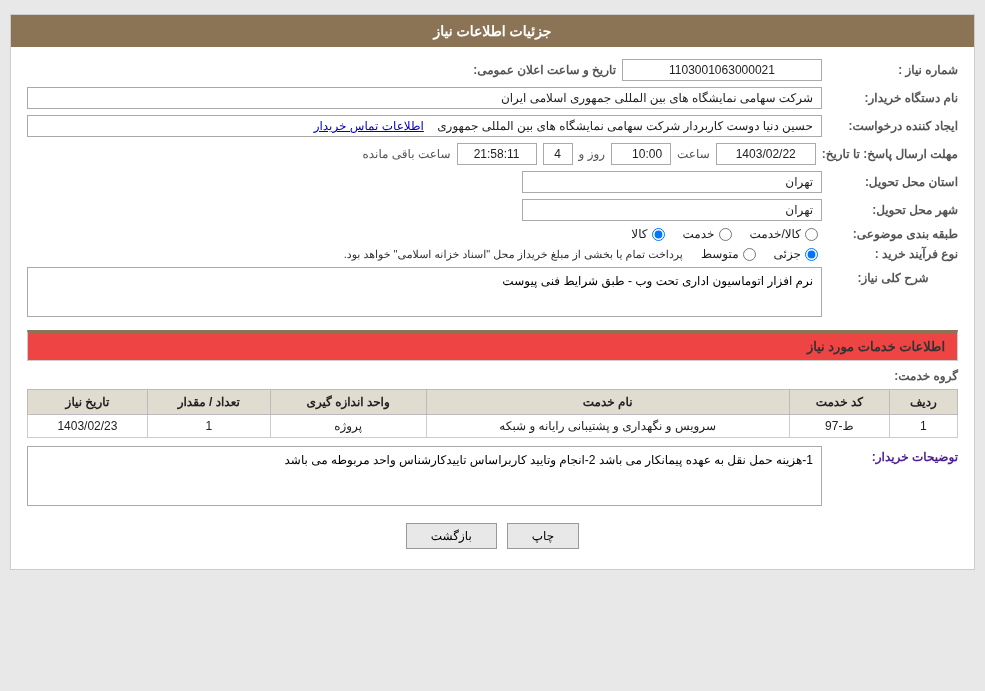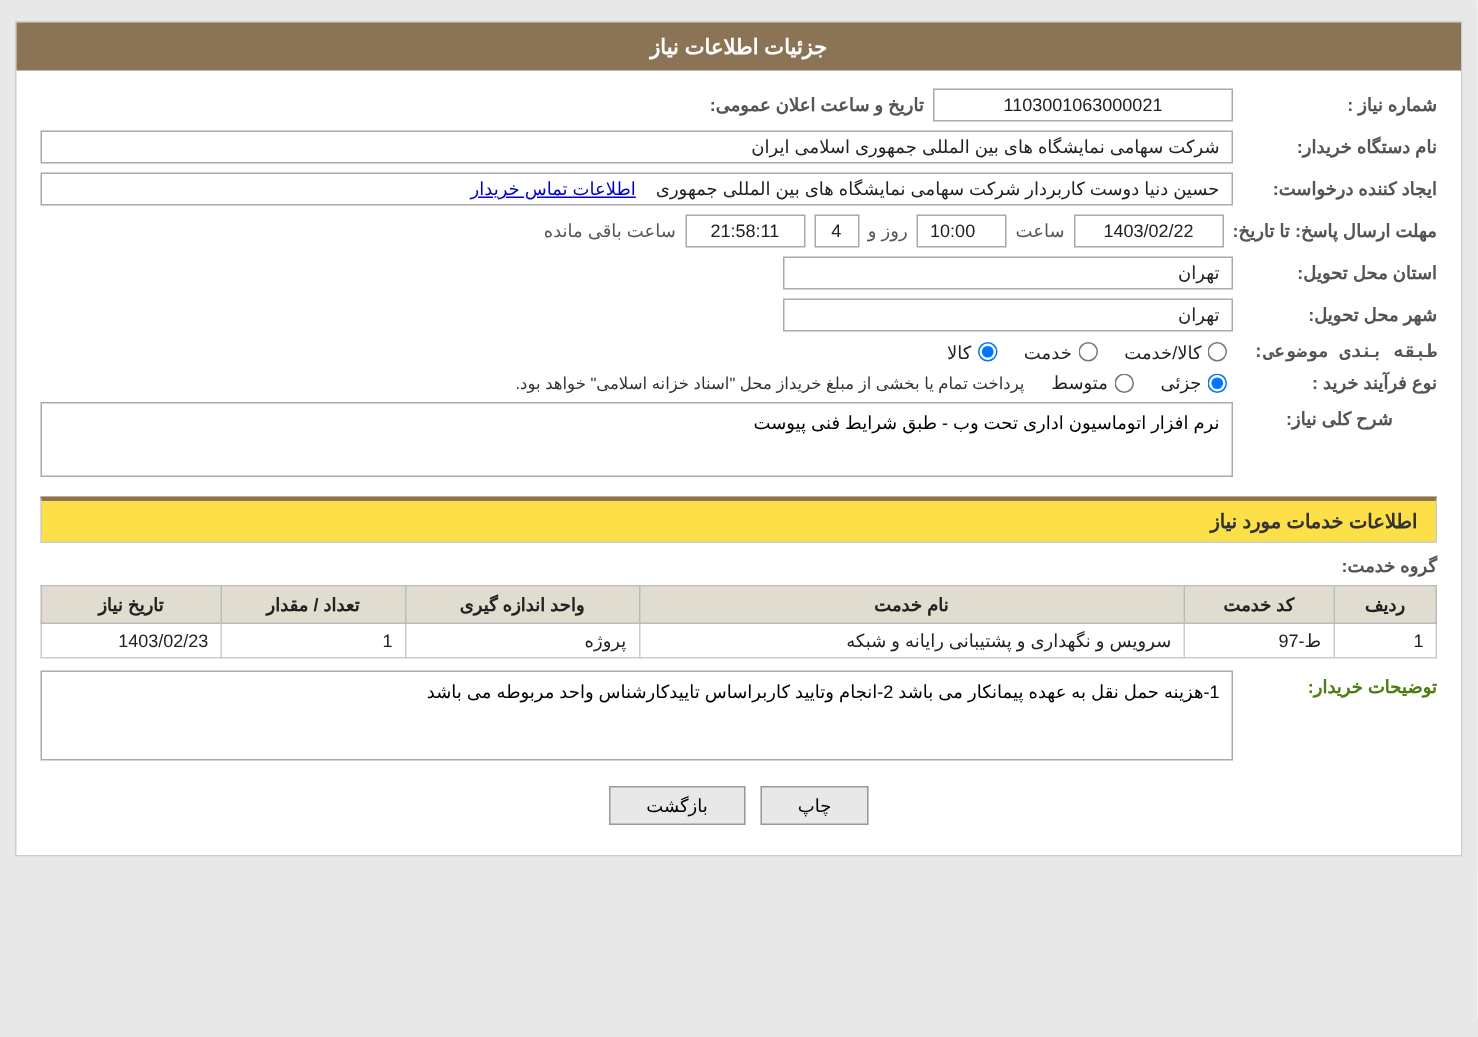--- a/index.html
+++ b/index.html
@@ -57,42 +57,41 @@
       text-decoration: underline;
       cursor: pointer;
     }
     .dt-box {
       border: 1px solid #aaa;
       background: #fff;
       padding: 3px 8px;
       min-height: 22px;
     }
     .section-header {
-      background: #fde047;
+      background: #ef4444;
       border: 1px solid #ccc;
       border-top: 3px solid #8b7355;
       padding: 6px 12px;
       font-weight: bold;
       font-size: 13px;
       margin: 10px 0 8px 0;
       text-align: right;
       color: #333;
     }
     .radio-row {
       display: flex;
       align-items: center;
       gap: 10px;
       margin-bottom: 6px;
     }
     .radio-label {
       color: #555;
       font-weight: bold;
       min-width: 130px;
       text-align: right;
-      font-family: Liberation Mono, monospace;
     }
     .radio-group {
       display: flex;
       gap: 18px;
       align-items: center;
     }
     .radio-item {
       display: flex;
       align-items: center;
       gap: 4px;
@@ -138,20 +137,21 @@
       background: #e0dcd0;
       border: 1px solid #bbb;
       padding: 5px 8px;
       text-align: center;
       font-weight: bold;
       font-size: 12px;
     }
     .services-table td {
       border: 1px solid #ccc;
       padding: 4px 8px;
+      text-align: center;
       font-size: 12px;
     }
     .services-table tr:nth-child(even) td {
       background: #fafafa;
     }
     .buyer-desc {
       border: 1px solid #aaa;
       min-height: 60px;
       background: #fff;
       padding: 6px 8px;
@@ -193,21 +193,21 @@
       pointer-events: none;
       z-index: 0;
     }
     .tozihat-row {
       display: flex;
       align-items: flex-start;
       gap: 6px;
       margin-bottom: 6px;
     }
     .tozihat-label {
-      color: #4d7c0f;
+      color: #4c1d95;
       font-weight: bold;
       min-width: 130px;
       text-align: right;
       padding-top: 4px;
     }
     .tozihat-value {
       flex: 1;
     }
     .group-row {
       display: flex;
@@ -284,21 +284,21 @@
           <span>حسین دنیا دوست کاربردار شرکت سهامی نمایشگاه های بین المللی جمهوری</span>
           &nbsp;&nbsp;
           <span class="link-text">اطلاعات تماس خریدار</span>
         </div>
       </div>
 
       <div class="deadline-row">
         <span class="deadline-label">مهلت ارسال پاسخ: تا تاریخ:</span>
         <div class="dt-box" style="min-width:100px;text-align:center;">1403/02/22</div>
         <span style="color:#555;">ساعت</span>
-        <div class="dt-box" style="min-width:60px;text-align:left;">10:00</div>
+        <div class="dt-box" style="min-width:60px;text-align:right;">10:00</div>
         <span style="color:#555;">روز و</span>
         <div class="dt-box" style="min-width:30px;text-align:center;">4</div>
         <div class="dt-box" style="min-width:80px;text-align:center;">21:58:11</div>
         <span style="color:#555;">ساعت باقی مانده</span>
       </div>
 
       <div class="info-row">
         <span class="info-label">استان محل تحویل:</span>
         <div class="info-value" style="max-width:300px;">تهران</div>
       </div>

